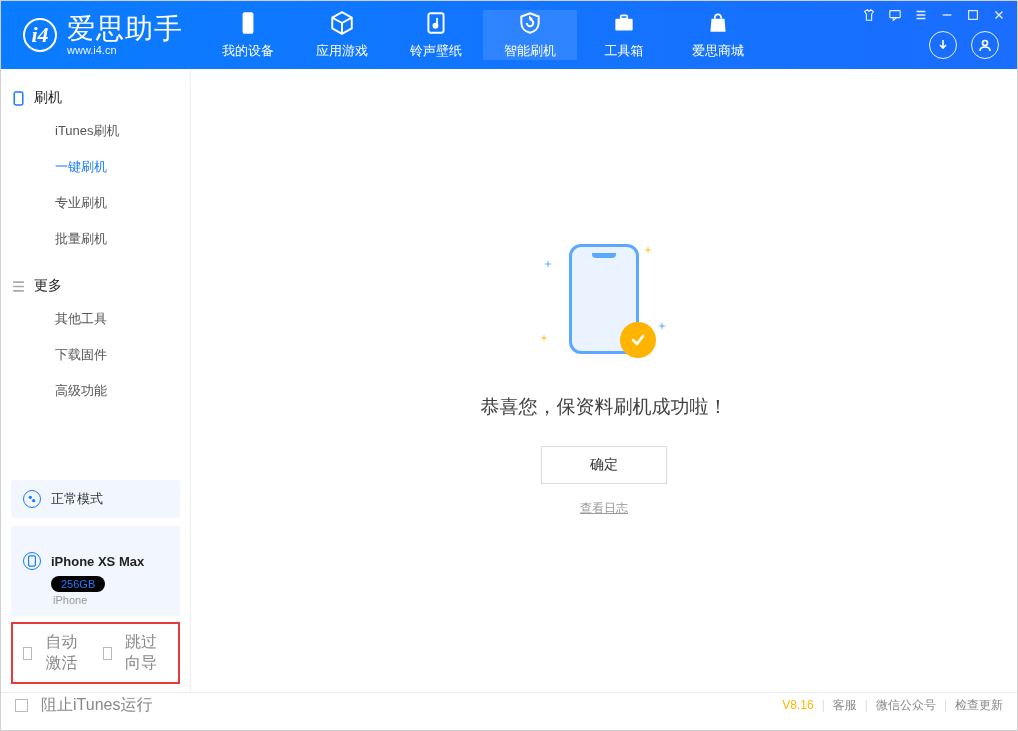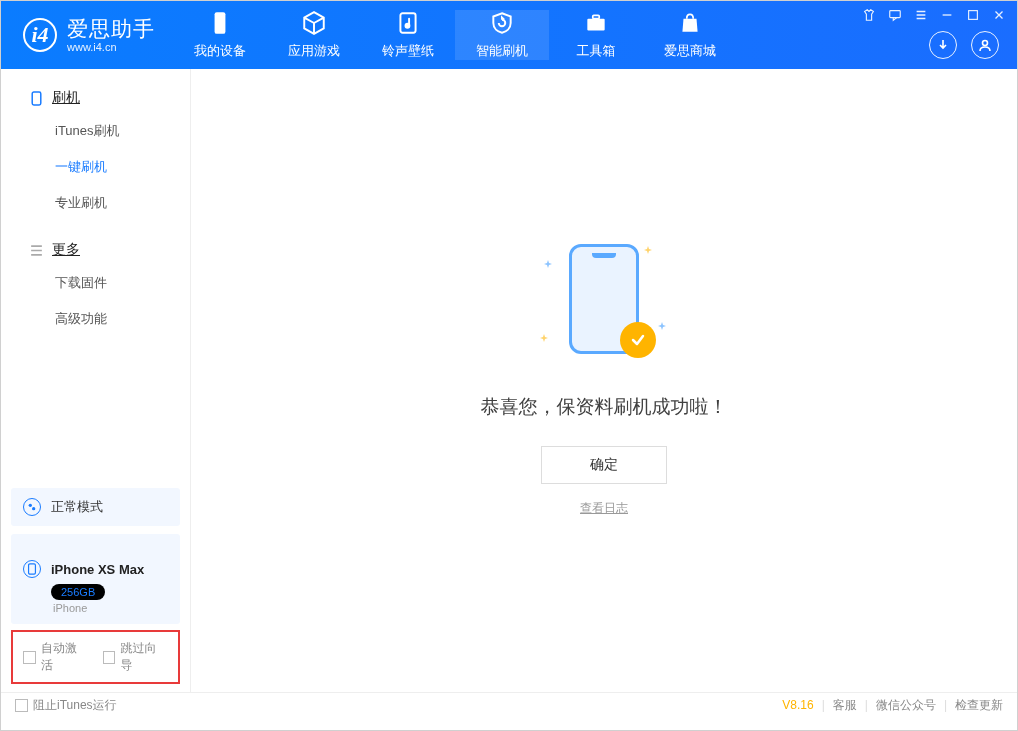--- a/index.html
+++ b/index.html
@@ -3,62 +3,62 @@
 <meta charset="utf-8">
 <style>
 * { margin: 0; padding: 0; box-sizing: border-box; font-family: "Microsoft YaHei", Arial, sans-serif; }
 body { background: #fff; width: 1018px; height: 731px; overflow: hidden; border: 1px solid #d0d0d0; }
 
 
 .header { height: 68px; background: linear-gradient(90deg, #0a7cff, #1a6dff); display: flex; align-items: center; color: #fff; position: relative; }
 .logo-area { display: flex; align-items: center; padding: 0 18px 0 22px; }
 .logo-icon { width: 34px; height: 34px; border-radius: 50%; border: 2.5px solid #fff; display: flex; align-items: center; justify-content: center; font-weight: bold; font-size: 22px; font-style: italic; margin-right: 10px; font-family: Georgia, serif; }
 .logo-text { line-height: 1.1; }
-.logo-title { font-size: 21px; font-weight: 500; letter-spacing: 1px; }
+.logo-title { font-size: 28px; font-weight: 500; letter-spacing: 1px; }
 .logo-sub { font-size: 11px; opacity: 0.9; }
 
 .nav { display: flex; align-items: stretch; }
 .nav-item { width: 94px; display: flex; flex-direction: column; align-items: center; justify-content: center; cursor: pointer; font-size: 13px; gap: 6px; position: relative; }
 .nav-item.active { background: rgba(255,255,255,0.12); }
 .nav-icon { width: 26px; height: 26px; display: flex; align-items: center; justify-content: center; }
 .nav-icon svg { width: 26px; height: 26px; }
 
 .header-right { position: absolute; right: 10px; top: 6px; display: flex; gap: 10px; align-items: center; }
 .win-btn { width: 16px; height: 16px; cursor: pointer; opacity: 0.9; display:flex; align-items:center; justify-content:center; }
 .win-btn svg { width: 14px; height: 14px; }
 
 .header-actions { position: absolute; right: 18px; bottom: 10px; display: flex; gap: 14px; }
 .act-circle { width: 28px; height: 28px; border: 1.5px solid rgba(255,255,255,0.9); border-radius: 50%; display: flex; align-items: center; justify-content: center; cursor: pointer; }
 .act-circle svg { width: 16px; height: 16px; }
 
 
 .body { display: flex; height: calc(100% - 76px - 30px); }
 .sidebar { width: 190px; border-right: 1px solid #eee; display: flex; flex-direction: column; }
 .side-scroll { flex: 1; padding: 14px 0 0 0; }
-.side-group-hd { display: flex; align-items: center; gap: 8px; padding: 6px 28px; font-size: 14px; color: #222; font-weight: 500; text-decoration: underline; }
+.side-group-hd { display: flex; align-items: center; gap: 8px; padding: 6px 10px; font-size: 14px; color: #222; font-weight: 500; }
 .side-group-hd .gicon { width: 15px; height: 15px; display:flex; align-items:center; justify-content:center; }
 .side-item { padding: 9px 10px 9px 54px; font-size: 13px; color: #555; cursor: pointer; }
 .side-item.active { color: #1a7cff; }
 
 .side-bottom { padding: 0 10px 8px 10px; }
 .mode-box { background: #f2f7ff; border-radius: 3px; padding: 10px 12px; display: flex; align-items: center; gap: 10px; margin-bottom: 8px; cursor: pointer; }
 .mode-icon { width: 18px; height: 18px; border-radius: 50%; border: 1.5px solid #1a7cff; display:flex; align-items:center; justify-content:center; }
 .mode-icon svg { width:10px; height:10px; }
 .mode-text { font-size: 13px; color: #333; }
 
 .device-box { background: #f2f7ff; border-radius: 3px; padding: 10px 12px; }
 .device-row { display: flex; align-items: center; gap: 10px; margin-top: 16px; }
 .device-icon { width: 18px; height: 18px; border-radius: 50%; border: 1.5px solid #1a7cff; display:flex; align-items:center; justify-content:center; }
 .device-icon svg { width:10px; height:12px; }
 .device-name { font-size: 13px; font-weight: 600; color: #222; }
 .device-cap { display: inline-block; background: #000000; color: #1a7cff; font-size: 11px; padding: 2px 10px; border-radius: 10px; margin: 6px 0 2px 28px; }
 .device-type { font-size: 11px; color: #999; margin-left: 30px; }
 
 .check-row { border: 2px solid #e83a3a; padding: 8px 10px; margin: 6px 0 0 0; display: flex; gap: 14px; }
-.chk { display: flex; align-items: center; gap: 5px; font-size: 12px; color: #888; cursor: pointer; }
+.chk { display: flex; align-items: center; gap: 13px; font-size: 16px; color: #888; cursor: pointer; }
 .chk-box { width: 13px; height: 13px; border: 1px solid #bbb; background: #fff; }
 
 
 .main { flex: 1; display: flex; flex-direction: column; align-items: center; justify-content: center; }
 .phone-illus { width: 100px; height: 120px; position: relative; margin-bottom: 30px; }
 .phone-body { width: 70px; height: 110px; border: 3px solid #5aa9ff; border-radius: 12px; background: #eaf3ff; position: absolute; left: 15px; top: 0; }
 .phone-body::before { content:""; position:absolute; top:6px; left:50%; transform:translateX(-50%); width:24px; height:5px; background:#5aa9ff; border-radius:0 0 4px 4px; }
 .check-badge { position: absolute; right: -2px; bottom: 6px; width: 36px; height: 36px; background: #ffb400; border-radius: 50%; display:flex; align-items:center; justify-content:center; }
 .check-badge svg { width: 18px; height: 18px; }
 .spark { position: absolute; width: 8px; height: 8px; }
@@ -204,29 +204,31 @@
         <span class="gicon">
             <svg viewBox="0 0 14 14" fill="none" stroke="#1a7cff" stroke-width="1.4">
               <rect x="3" y="1" width="8" height="12" rx="1.5"></rect>
             </svg>
           </span>
         <span>刷机</span>
       </div>
       <div class="side-item">iTunes刷机</div>
       <div class="side-item active">一键刷机</div>
       <div class="side-item">专业刷机</div>
+      <div class="side-item">批量刷机</div>
 
       <div class="side-group-hd" style="margin-top:14px">
         <span class="gicon">
             <svg viewBox="0 0 14 14" stroke="#aaa" stroke-width="1.6">
               <path d="M2 3 H12 M2 7 H12 M2 11 H12"></path>
             </svg>
           </span>
         <span>更多</span>
       </div>
+      <div class="side-item">其他工具</div>
       <div class="side-item">下载固件</div>
       <div class="side-item">高级功能</div>
     </div>
 
     <div class="side-bottom">
       <div class="mode-box">
         <span class="mode-icon">
             <svg viewBox="0 0 12 12" fill="#1a7cff">
               <circle cx="4" cy="4" r="2"></circle>
               <circle cx="8" cy="8" r="2"></circle>

